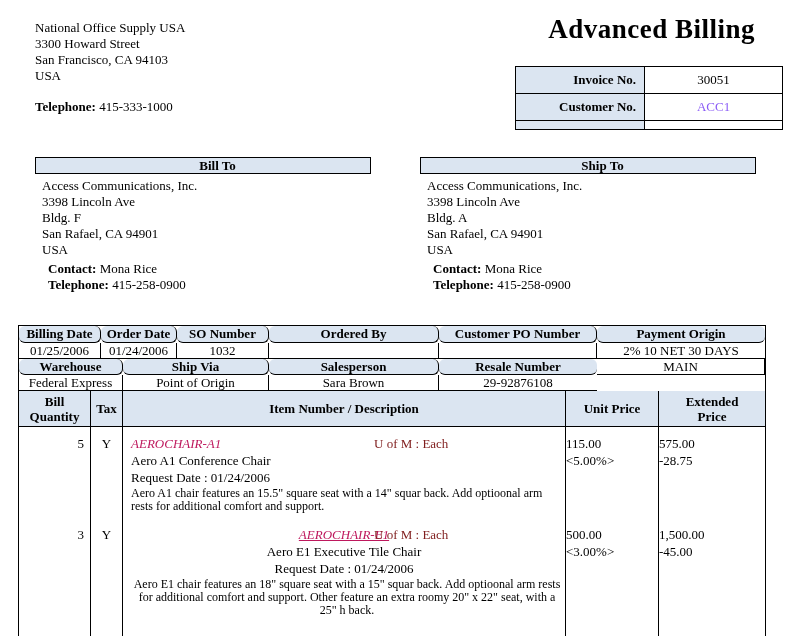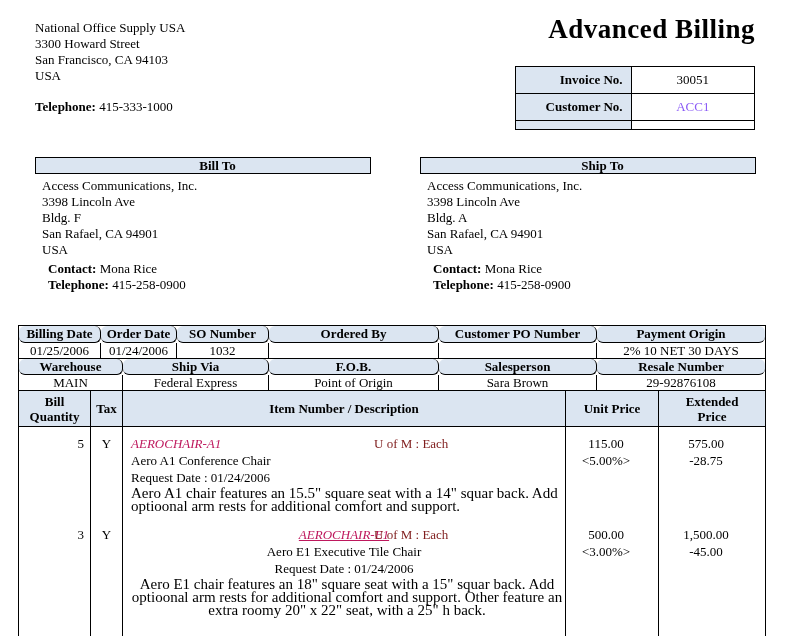--- a/index.html
+++ b/index.html
@@ -13,21 +13,21 @@
   .blue { color:#8b5cf6; }
 
   
   .company { position:absolute; left:35px; top:20px; line-height:16px; }
   .company .phone-line { margin-top:15px; }
 
   
   .title { position:absolute; top:14px; right:31px; font-size:27px; font-weight:bold; letter-spacing:0.5px; }
 
   
-  .invbox { position:absolute; left:515px; top:66px; width:240px; border-collapse:collapse; }
+  .invbox { position:absolute; left:515px; top:66px; width:268px; border-collapse:collapse; }
   .invbox td { border:1px solid #000; height:27px; font-size:13px; }
   .invbox td.lbl { background:#dbe5f1; font-weight:bold; text-align:right; padding-right:8px; width:116px; }
   .invbox td.val { text-align:center; width:124px; }
   .invbox tr.spacer td { height:9px; }
 
   
   .addr-header { position:absolute; top:157px; width:336px; height:17px; line-height:15px;
     background:#dbe5f1; border:1px solid #000; text-align:center; font-weight:bold;padding-left:29px; }
   .billto-h { left:35px; }
   .shipto-h { left:420px; }
@@ -57,22 +57,22 @@
   .bc.last { border-right:none; }
   .it1 { padding-top:8px; }
   .it2 { padding-top:13px;text-align:center; }
   .qtycell { text-align:right; padding-right:6px; line-height:17px; }
   .taxcell { text-align:center; line-height:17px; }
   .desccell { padding-left:8px; padding-right:8px; line-height:17px; position:relative; }
   .line1 { position:relative; }
   .itemno { color:#be185d;font-style:italic; }
   .itemno.u { text-decoration:underline; }
   .uom { position:absolute; left:243px; top:0; color:#7f1d1d; }
-  .smalltext { font-size:15px; line-height:13px; width:432px; margin-top:1px; }
-  .pricecell { text-align:center; padding-right:12px; line-height:17px; }
+  .smalltext { font-size:12px; line-height:13px; width:432px; margin-top:1px; }
+  .pricecell { text-align:left; padding-right:12px; line-height:17px; }
 </style>
 </head>
 <body>
 
 <div class="page">
 
   <div class="company">
     <div>National Office Supply USA</div>
     <div>3300 Howard Street</div>
     <div>San Francisco, CA 94103</div>
@@ -149,21 +149,20 @@
       <div class="c">01/24/2006</div>
       <div class="c">1032</div>
       <div class="c"></div>
       <div class="c"></div>
       <div class="c last">2% 10 NET 30 DAYS</div>
     </div>
 
     <div class="grid5">
       <div class="c hc">Warehouse</div>
       <div class="c hc">Ship Via</div>
-      <div class="c hc">F.O.B.</div>
       <div class="c hc">Salesperson</div>
       <div class="c hc last">Resale Number</div>
       <div class="c">MAIN</div>
       <div class="c">Federal Express</div>
       <div class="c">Point of Origin</div>
       <div class="c">Sara Brown</div>
       <div class="c last">29-92876108</div>
     </div>
 
     <div class="grid-items">

